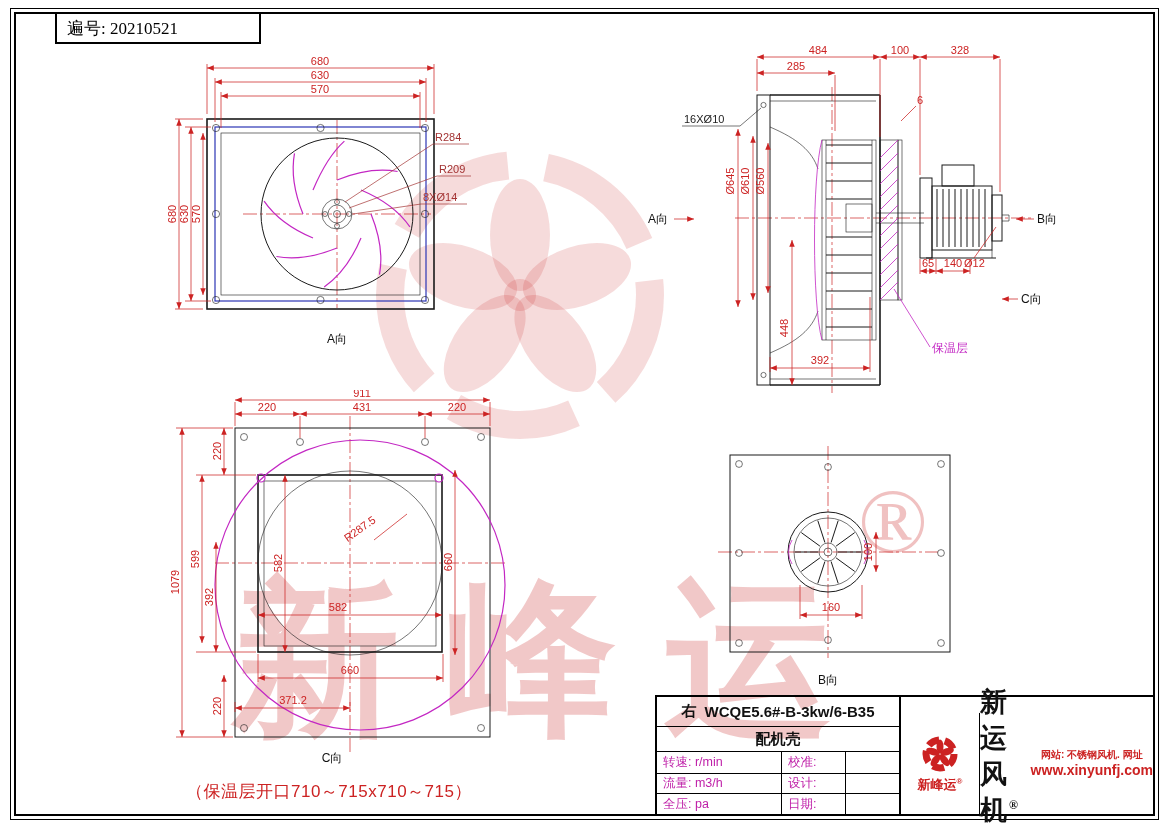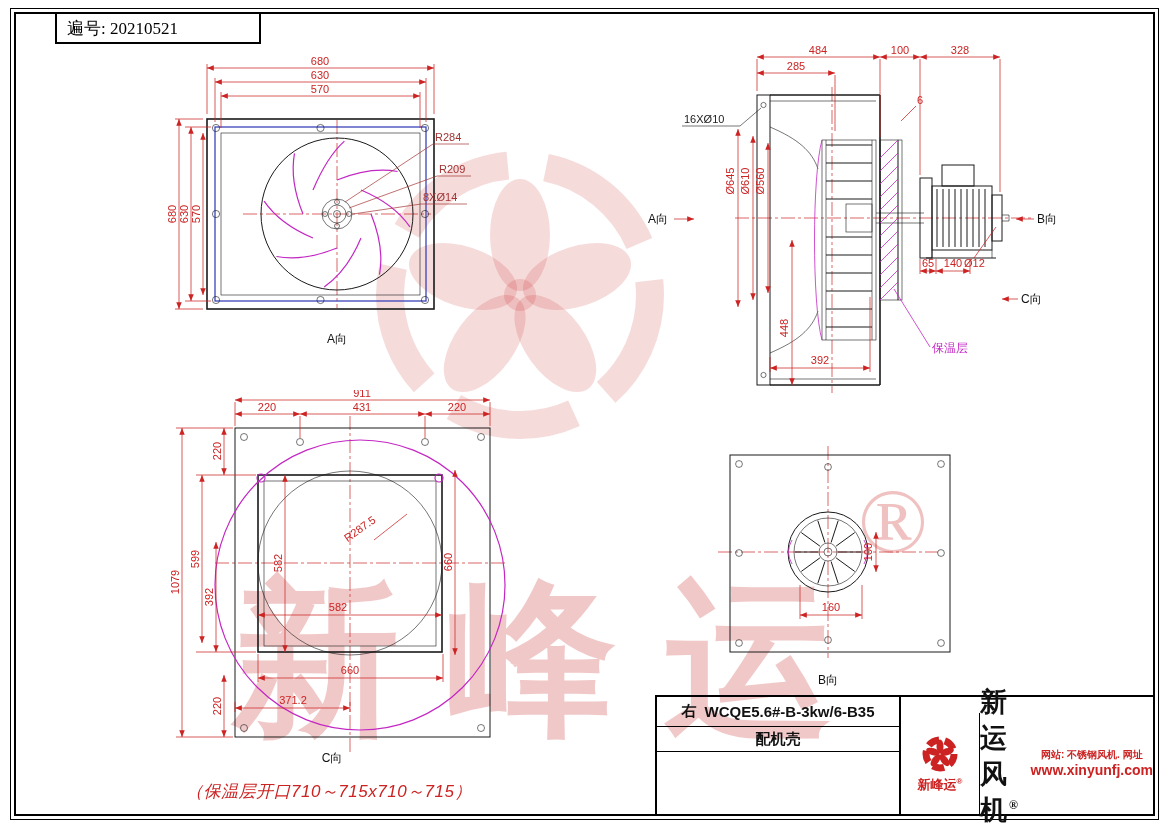--- a/index.html
+++ b/index.html
@@ -29,21 +29,21 @@
   .mgt{stroke-width:.8;}
   .rd{stroke:#cc2323;fill:none;stroke-width:.75;}
   .cl{stroke:#cc2323;fill:none;stroke-width:.7;stroke-dasharray:14 3 3 3;}
   .ld{stroke:#a33333;fill:none;stroke-width:.7;}
   text.dt{fill:#cc2323;font-size:11px;font-family:"Liberation Sans",sans-serif;}
   text.rl{fill:#a33333;font-size:11px;font-family:"Liberation Sans",sans-serif;}
   text.lb{fill:#111;font-size:12px;font-family:"Liberation Sans",sans-serif;}
   text.lbs{fill:#222;font-size:11px;font-family:"Liberation Sans",sans-serif;}
   text.mt{fill:#c327c3;font-size:12px;font-family:"Liberation Sans",sans-serif;}
   
-  .note{position:absolute;left:186px;top:780px;font-size:17px;color:#cc2222;z-index:4;letter-spacing:.5px;font-style:italic;}
+  .note{position:absolute;left:186px;top:780px;font-size:17px;color:#cc2222;z-index:4;letter-spacing:.5px;}
   
   .title-block{position:absolute;left:655px;top:695px;width:246px;height:121px;border:2px solid #000;
                box-sizing:border-box;display:flex;flex-direction:column;z-index:4;}
   .tb-title{height:29px;border-bottom:1px solid #000;display:flex;align-items:center;
             justify-content:center;gap:8px;font-size:15px;font-weight:bold;color:#111;}
   .tb-sub{height:24px;border-bottom:1px solid #000;display:flex;align-items:center;
           justify-content:center;font-size:15px;font-weight:bold;color:#111;}
   .tb-grid{flex:1;display:grid;grid-template-columns:124px 64px 1fr;grid-template-rows:repeat(3,1fr);}
   .c{display:flex;align-items:center;padding-left:6px;font-size:12.5px;color:#bf1fa8;}
   .blc{border-left:1px solid #000;} .btc{border-top:1px solid #000;}
@@ -418,20 +418,31 @@
   </svg>
 
   <div class="note">（保温层开口710～715x710～715）</div>
 
   <div class="title-block">
     <div class="tb-title">
       <span>右</span>
       <span>WCQE5.6#-B-3kw/6-B35</span>
     </div>
     <div class="tb-sub">配机壳</div>
+    <div class="tb-grid">
+      <div class="c">转速: r/min</div>
+      <div class="c blc">校准:</div>
+      <div class="c blc"></div>
+      <div class="c btc">流量: m3/h</div>
+      <div class="c blc btc">设计:</div>
+      <div class="c blc btc"></div>
+      <div class="c btc">全压: pa</div>
+      <div class="c blc btc">日期:</div>
+      <div class="c blc btc"></div>
+    </div>
   </div>
 
   <div class="brand">
     <div class="brand-left">
       <svg width="40" height="40">
         <g fill="#cc2222">
           <circle cx="20" cy="20" r="14" fill="none" stroke="#cc2222" stroke-width="7" stroke-dasharray="11.7 5.9"></circle>
           <ellipse cx="20" cy="12.5" rx="3.5" ry="7"></ellipse>
           <ellipse cx="27.1" cy="17.7" rx="3.5" ry="7" transform="rotate(72 27.1 17.7)"></ellipse>
           <ellipse cx="24.4" cy="26.1" rx="3.5" ry="7" transform="rotate(144 24.4 26.1)"></ellipse>

